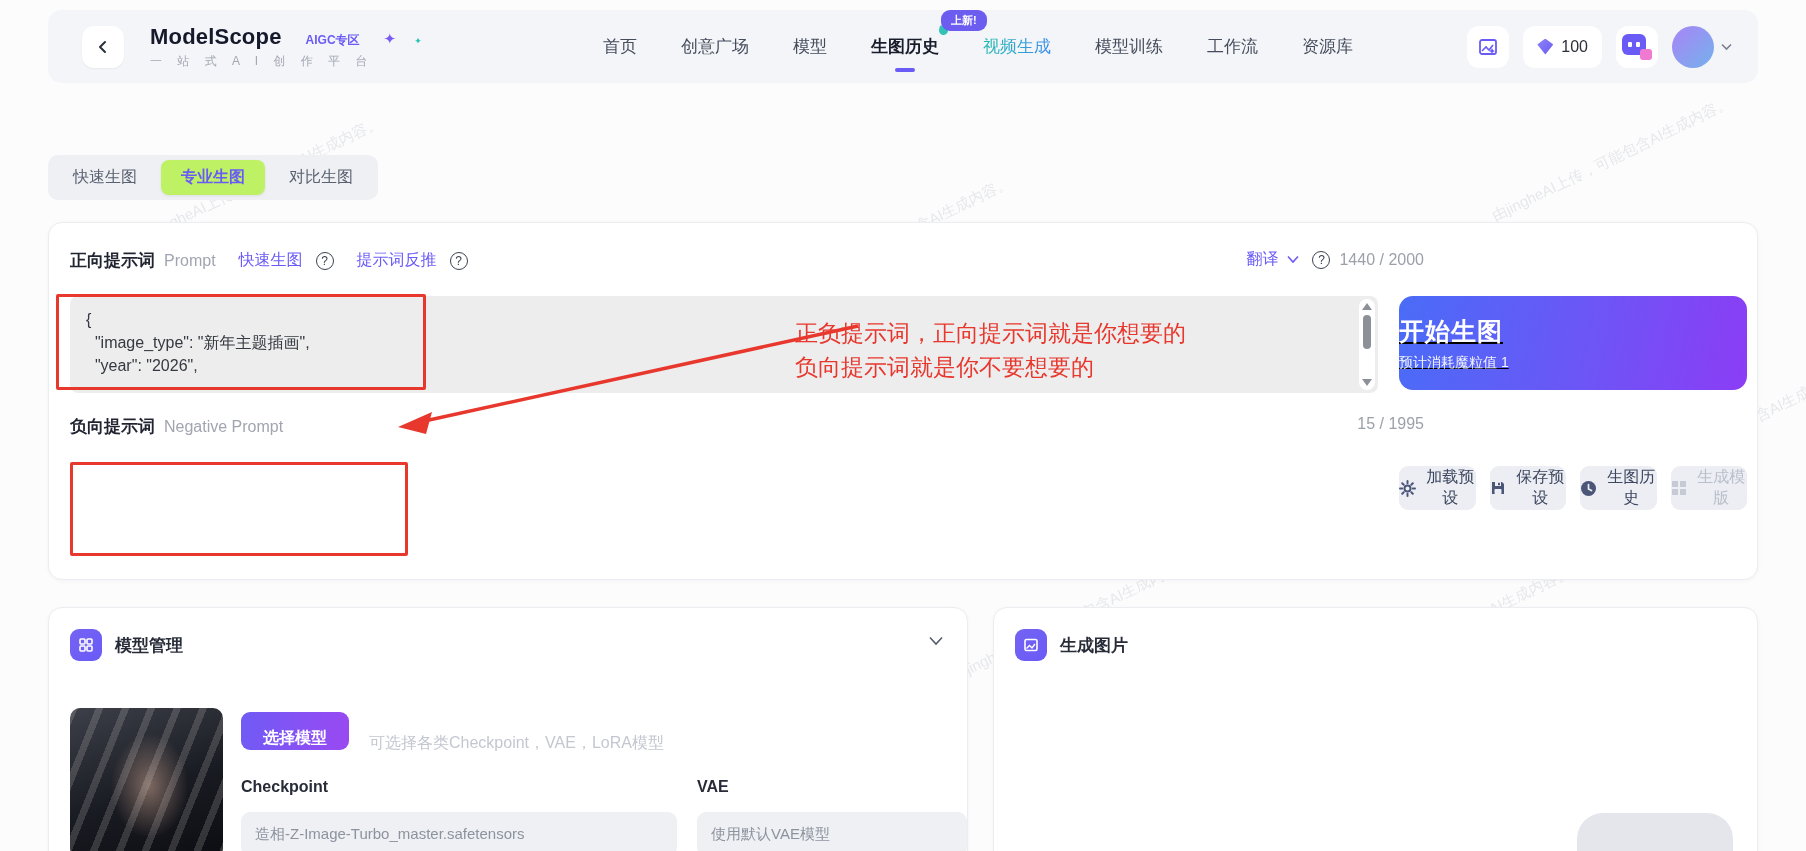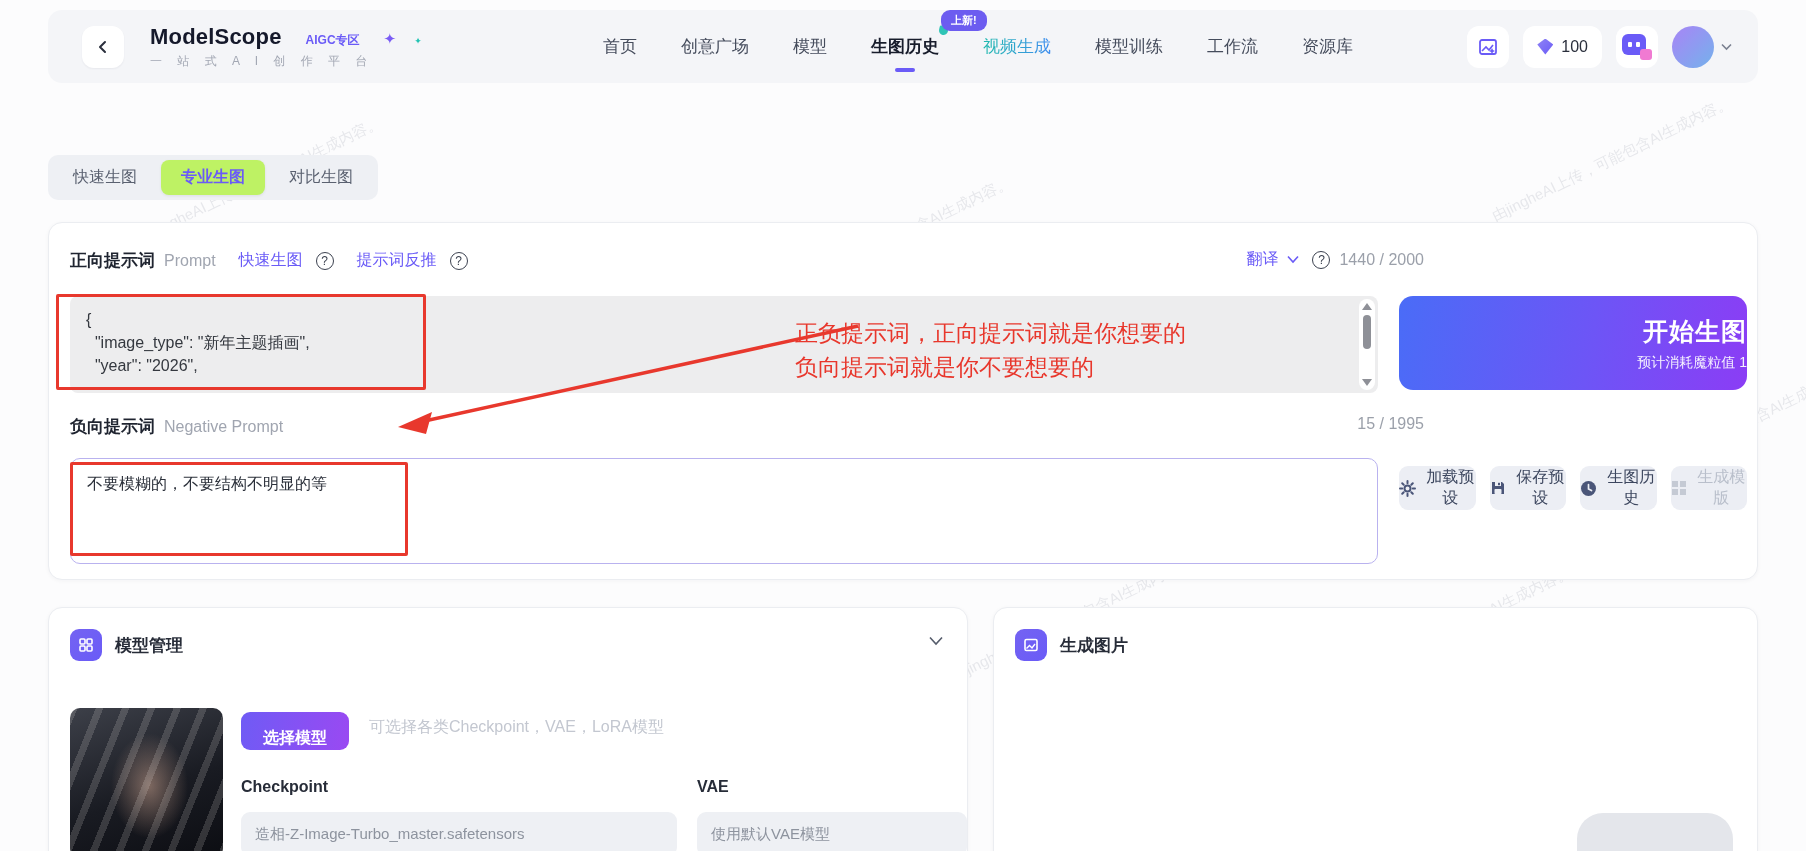--- a/index.html
+++ b/index.html
@@ -95,21 +95,21 @@
   .thumb { position:absolute; top:16px; left:4px; width:8px; height:34px; background:#8e9097; border-radius:4px; }
 
   .neg-head { position:absolute; left:21px; top:192px; display:flex; align-items:center; gap:9px; }
   .neg-counter { position:absolute; right:333px; top:192px; }
   .neg-box { position:absolute; left:21px; top:235px; width:1308px; height:106px; background:#fff;
             border:1.5px solid #b9b2ef; border-radius:10px; padding:15px 16px; cursor:text; }
   .neg-text { font-size:16px; color:#2b303a; }
 
   .gen-btn { position:absolute; right:10px; top:73px; width:348px; height:94px; border:none; cursor:pointer;
             background:linear-gradient(100deg,#4a6cf7 0%,#6d55f6 55%,#8b3df5 100%); border-radius:14px;
-            display:flex; flex-direction:column; align-items:flex-end; justify-content:center; gap:6px; }
+            display:flex; flex-direction:column; align-items:flex-start; justify-content:center; gap:6px;text-decoration:underline; }
   .gen-main { color:#fff; font-size:25px; font-weight:800; letter-spacing:1px; }
   .gen-sub { color:rgba(255,255,255,.92); font-size:14px; }
   .preset-grid { position:absolute; right:10px; top:243px; width:348px; display:grid;
             grid-template-columns:1fr 1fr 1fr 1fr; gap:10px 14px; }
   .preset-btn { height:44px; background:#eceef4; border:none; border-radius:9px; display:flex;
             align-items:center; justify-content:center; gap:9px; font-size:16px; color:#3d475f; cursor:pointer; }
   .preset-btn svg { flex:none; }
   .preset-btn.disabled { color:#b9bfcb; cursor:default; }
 
   
@@ -125,21 +125,21 @@
 
   .model-thumb { position:absolute; left:21px; top:100px; width:153px; height:150px; border-radius:10px;
         background:
           repeating-linear-gradient(112deg, rgba(245,240,235,.16) 0 7px, rgba(0,0,0,0) 7px 24px),
           radial-gradient(55px 75px at 52% 52%, rgba(205,165,145,.55), rgba(205,165,145,0) 70%),
           linear-gradient(160deg,#3d4049 0%,#191b22 55%,#0c0d12 100%);
         cursor:pointer; }
   .select-model-btn { position:absolute; left:192px; top:104px; height:38px; padding:16px 22px; border:none;
         border-radius:9px; color:#fff; font-size:16px; font-weight:600; cursor:pointer;
         background:linear-gradient(100deg,#6f5bf5,#9a49f2); }
-  .model-hint { position:absolute; left:320px; top:109px; font-size:16px; color:#c3c7d0; }
+  .model-hint { position:absolute; left:320px; top:125px; font-size:16px; color:#c3c7d0; }
   .field-label { position:absolute; font-size:16px; color:#272c38; font-weight:600; }
   .field-input { position:absolute; height:44px; background:#eef0f4; border-radius:9px; display:flex;
         align-items:center; padding:0 14px; font-size:15px; color:#8d939e; cursor:pointer; }
   .cp-label { left:192px; top:170px; }
   .cp-input { left:192px; top:204px; width:436px; }
   .vae-label { left:648px; top:170px; }
   .vae-input { left:648px; top:204px; width:270px; }
 
   .empty-blob { position:absolute; right:24px; top:205px; width:156px; height:70px; background:#e4e6eb;
         border-radius:26px; }
@@ -261,23 +261,20 @@
         <span class="tri-down"></span>
       </div>
     </div>
 
     <div class="neg-head">
       <span class="lbl-zh">负向提示词</span>
       <span class="lbl-en">Negative Prompt</span>
     </div>
     <span class="counter neg-counter">15 / 1995</span>
 
-    <div class="neg-box">
-      <span class="neg-text">不要模糊的，不要结构不明显的等</span>
-    </div>
 
     <button class="gen-btn">
       <span class="gen-main">开始生图</span>
       <span class="gen-sub">预计消耗魔粒值 1</span>
     </button>
 
     <div class="preset-grid">
       <button class="preset-btn">
         <svg width="17" height="17" viewBox="0 0 17 17">
           <circle cx="8.5" cy="8.5" r="3" fill="none" stroke="#4a5578" stroke-width="2"></circle>

